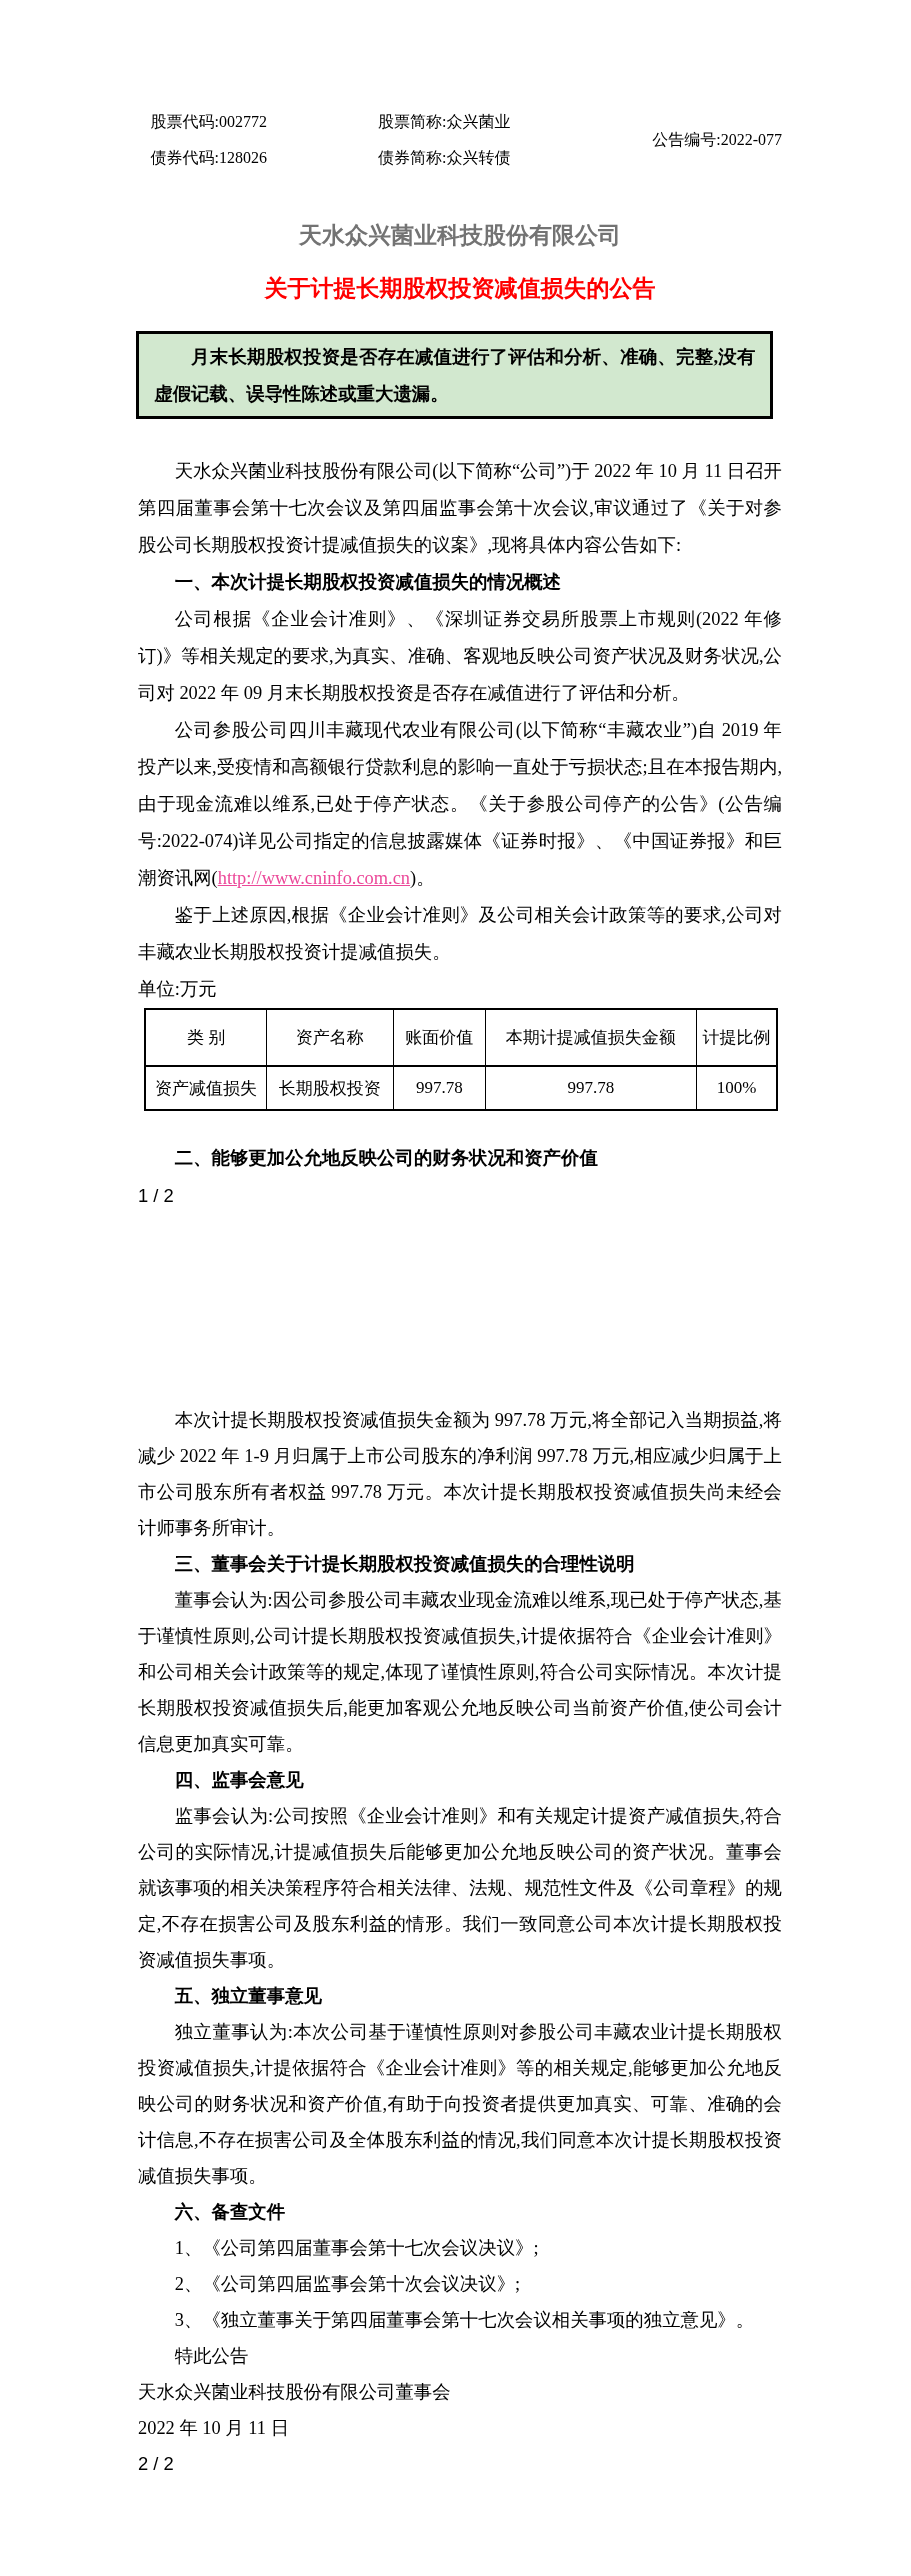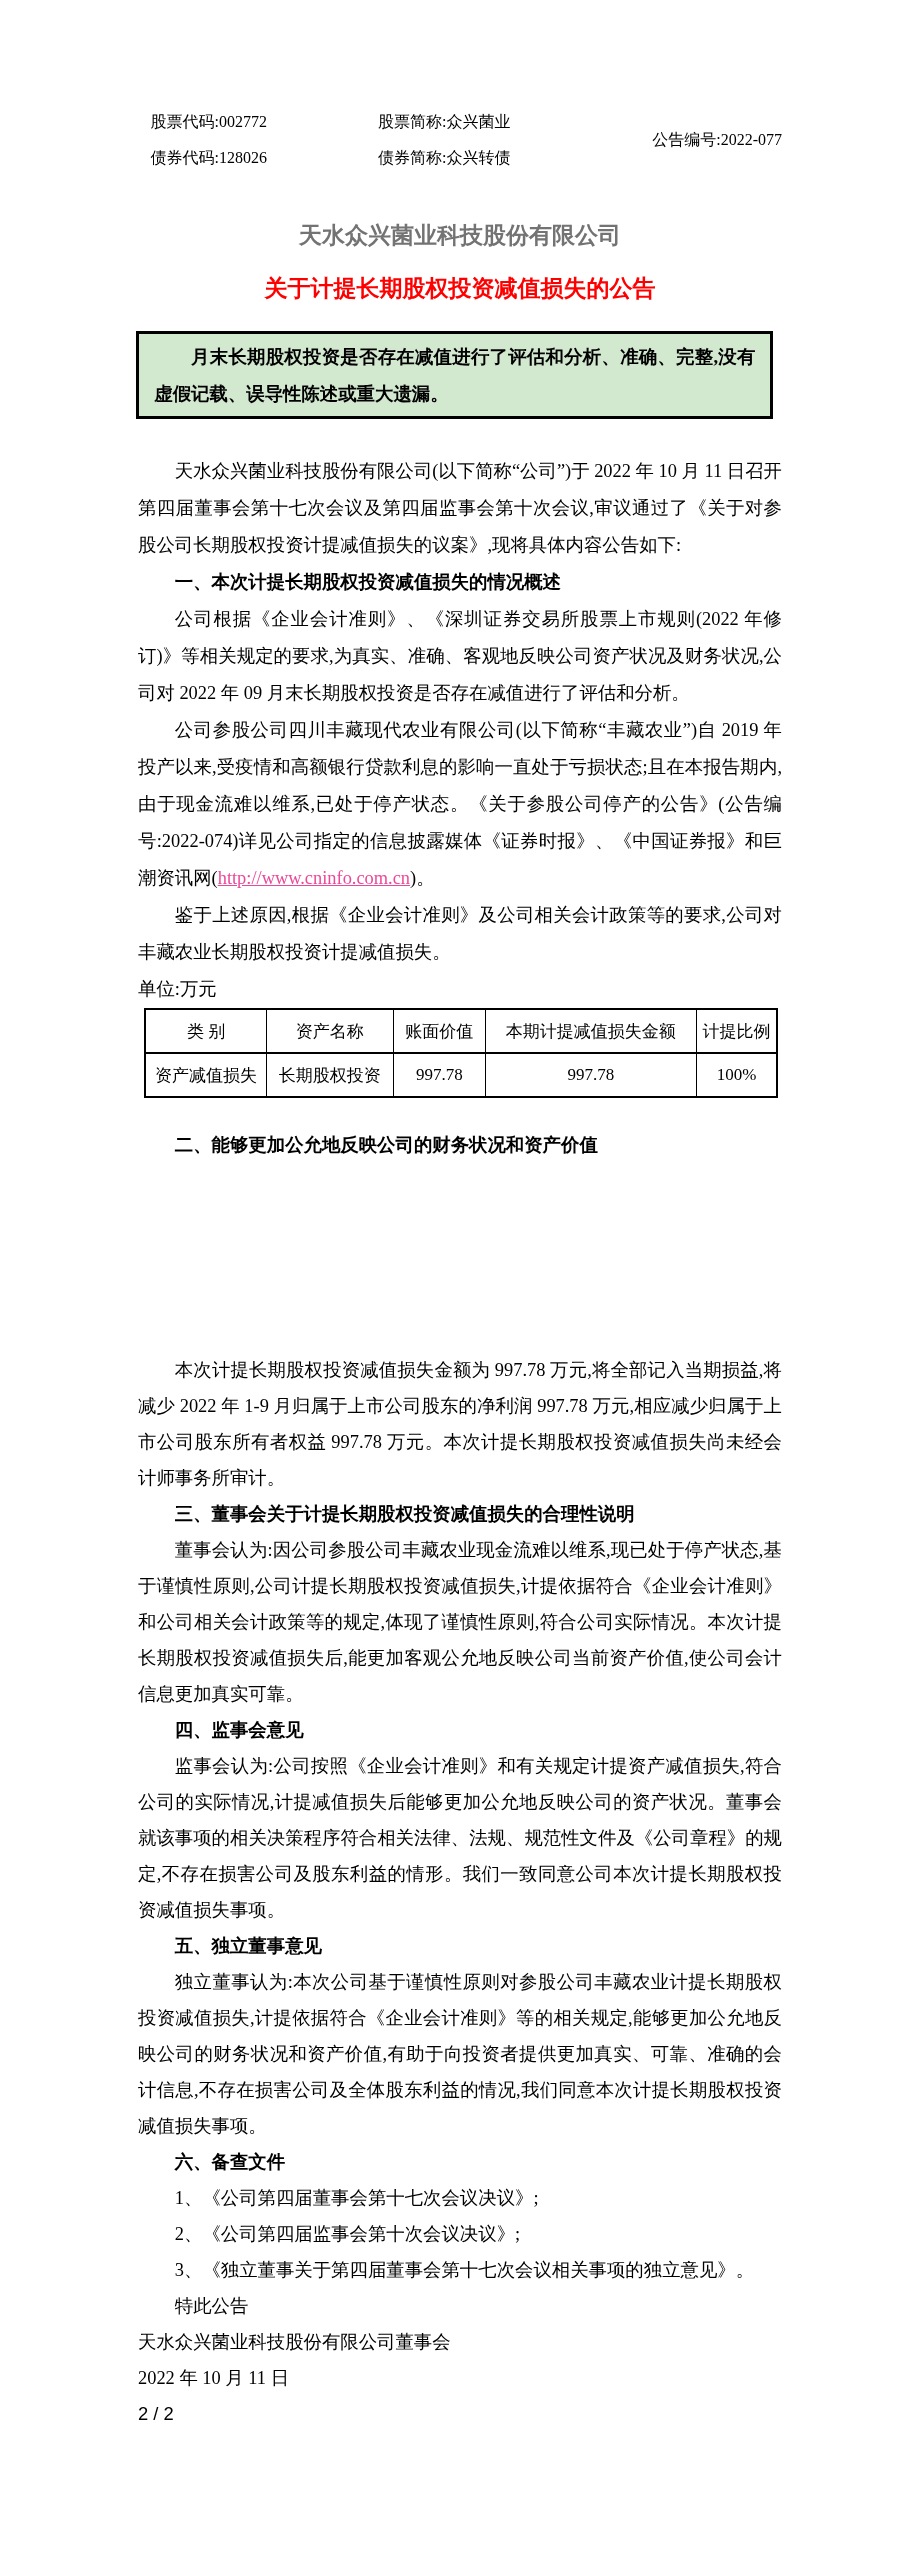--- a/index.html
+++ b/index.html
@@ -47,21 +47,21 @@
   .url-link { color:#ec4899; text-decoration:underline; }
   
   .unit-line { margin:0; font-size:17px; line-height:23px; text-align:right;
                text-indent:0 !important; padding-right:6.9px; }
   table.impairment { border-collapse:collapse; margin-left:6.3px; width:631px;
                      table-layout:fixed; font-size:17px; }
   table.impairment th, table.impairment td {
     border:1.1px solid #000; text-align:center; vertical-align:middle;
     font-weight:normal; padding:0 2.3px; }
   table.impairment { border:2.3px solid #000; }
-  table.impairment thead tr { height:44px; }
+  table.impairment thead tr { height:57px; }
   table.impairment tbody tr { height:44px; }
   table.impairment thead th { border-bottom:2.3px solid #000; }
   .c1{width:121px}.c2{width:127px}.c3{width:92px}.c4{width:211px}.c5{width:81px}
   .h2-heading { margin-top:29px !important; }
   
   .pagenum { margin:0; text-align:center; font-family:"Liberation Sans","DejaVu Sans",sans-serif;
              font-weight:bold; font-size:16px; line-height:25px; text-indent:0 !important; }
   .pagenum1 { margin-top:30px; }
   .pagenum2 { margin-top:4.6px; }
   .sig-company { margin:0; text-align:right; font-size:18.4px; line-height:36px;
@@ -125,20 +125,21 @@
           <td>资产减值损失</td>
           <td>长期股权投资</td>
           <td>997.78</td>
           <td>997.78</td>
           <td>100%</td>
         </tr>
       </tbody>
     </table>
 
     <h3 class="h2-heading">二、能够更加公允地反映公司的财务状况和资产价值</h3>
+    <p class="pagenum pagenum1">1 / 2</p>
   </div>
 
   <div class="flow2">
     <p>本次计提长期股权投资减值损失金额为 997.78 万元,将全部记入当期损益,将减少 2022 年 1-9 月归属于上市公司股东的净利润 997.78 万元,相应减少归属于上市公司股东所有者权益 997.78 万元。本次计提长期股权投资减值损失尚未经会计师事务所审计。</p>
     <h3>三、董事会关于计提长期股权投资减值损失的合理性说明</h3>
     <p>董事会认为:因公司参股公司丰藏农业现金流难以维系,现已处于停产状态,基于谨慎性原则,公司计提长期股权投资减值损失,计提依据符合《企业会计准则》和公司相关会计政策等的规定,体现了谨慎性原则,符合公司实际情况。本次计提长期股权投资减值损失后,能更加客观公允地反映公司当前资产价值,使公司会计信息更加真实可靠。</p>
     <h3>四、监事会意见</h3>
     <p>监事会认为:公司按照《企业会计准则》和有关规定计提资产减值损失,符合公司的实际情况,计提减值损失后能够更加公允地反映公司的资产状况。董事会就该事项的相关决策程序符合相关法律、法规、规范性文件及《公司章程》的规定,不存在损害公司及股东利益的情形。我们一致同意公司本次计提长期股权投资减值损失事项。</p>
     <h3>五、独立董事意见</h3>
     <p>独立董事认为:本次公司基于谨慎性原则对参股公司丰藏农业计提长期股权投资减值损失,计提依据符合《企业会计准则》等的相关规定,能够更加公允地反映公司的财务状况和资产价值,有助于向投资者提供更加真实、可靠、准确的会计信息,不存在损害公司及全体股东利益的情况,我们同意本次计提长期股权投资减值损失事项。</p>

